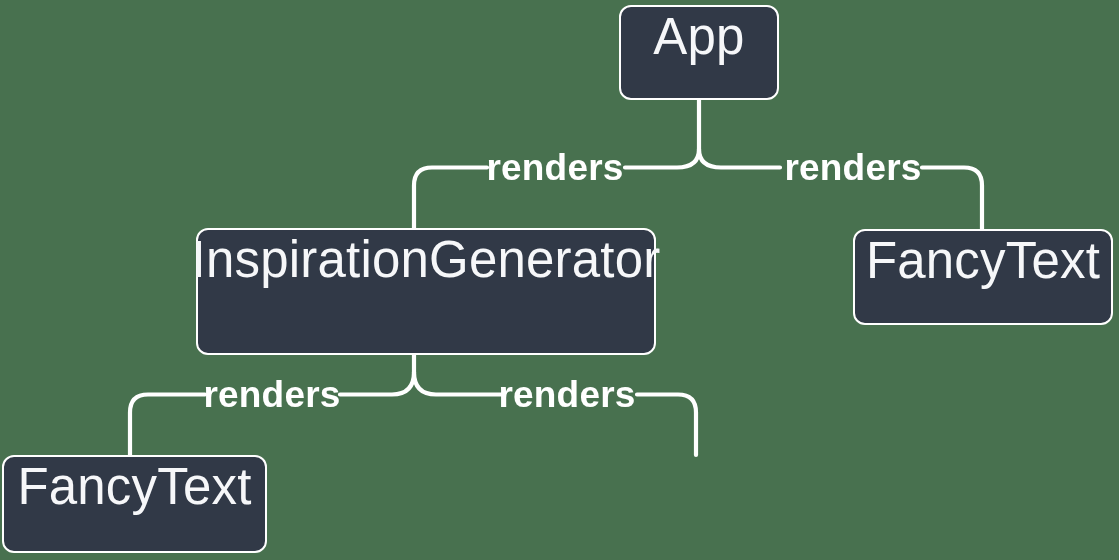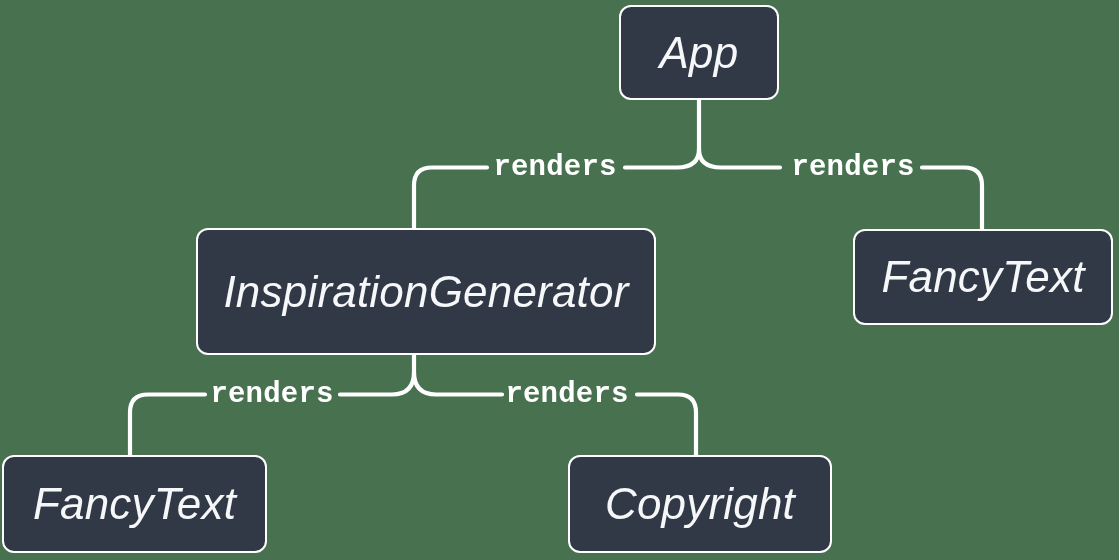--- a/index.html
+++ b/index.html
@@ -35,39 +35,37 @@
     stroke-width: 4.2;
     stroke-linecap: round;
     stroke-linejoin: round;
   }
   .node {
     position: absolute;
     background: var(--node-fill);
     border: 2px solid var(--node-border);
     border-radius: 12px;
     display: flex;
-    align-items: center;
+    align-items: flex-start;
     justify-content: center;
     color: var(--node-text);
-    font-size: 44px;
+    font-size: 51px;
     font-weight: 400;
     letter-spacing: 0.2px;
     white-space: nowrap;
-    font-style: italic;
   }
   .edge-label {
     position: absolute;
     transform: translate(-50%, -50%);
     color: var(--label-text);
-    font-size: 29px;
+    font-size: 37px;
     font-weight: 700;
     letter-spacing: 0.2px;
     white-space: nowrap;
     line-height: 1;
-    font-family: Liberation Mono, monospace;
   }
 </style>
 </head>
 <body>
 
 <div class="canvas">
 
   <svg class="edges" viewBox="0 0 1119 560" aria-hidden="true">
 
     <path d="M699 100 V149"></path>
@@ -94,23 +92,20 @@
   </div>
 
   <div class="node" style="left:853px; top:229px; width:260px; height:96px;">
     <span>FancyText</span>
   </div>
 
   <div class="node" style="left:2px; top:455px; width:265px; height:98px;">
     <span>FancyText</span>
   </div>
 
-  <div class="node" style="left:568px; top:455px; width:264px; height:98px;">
-    <span>Copyright</span>
-  </div>
 
   <span class="edge-label" style="left:555px; top:167px;">renders</span>
 
   <span class="edge-label" style="left:853px; top:167px;">renders</span>
 
   <span class="edge-label" style="left:272px; top:394px;">renders</span>
 
   <span class="edge-label" style="left:567px; top:394px;">renders</span>
 
 </div>

